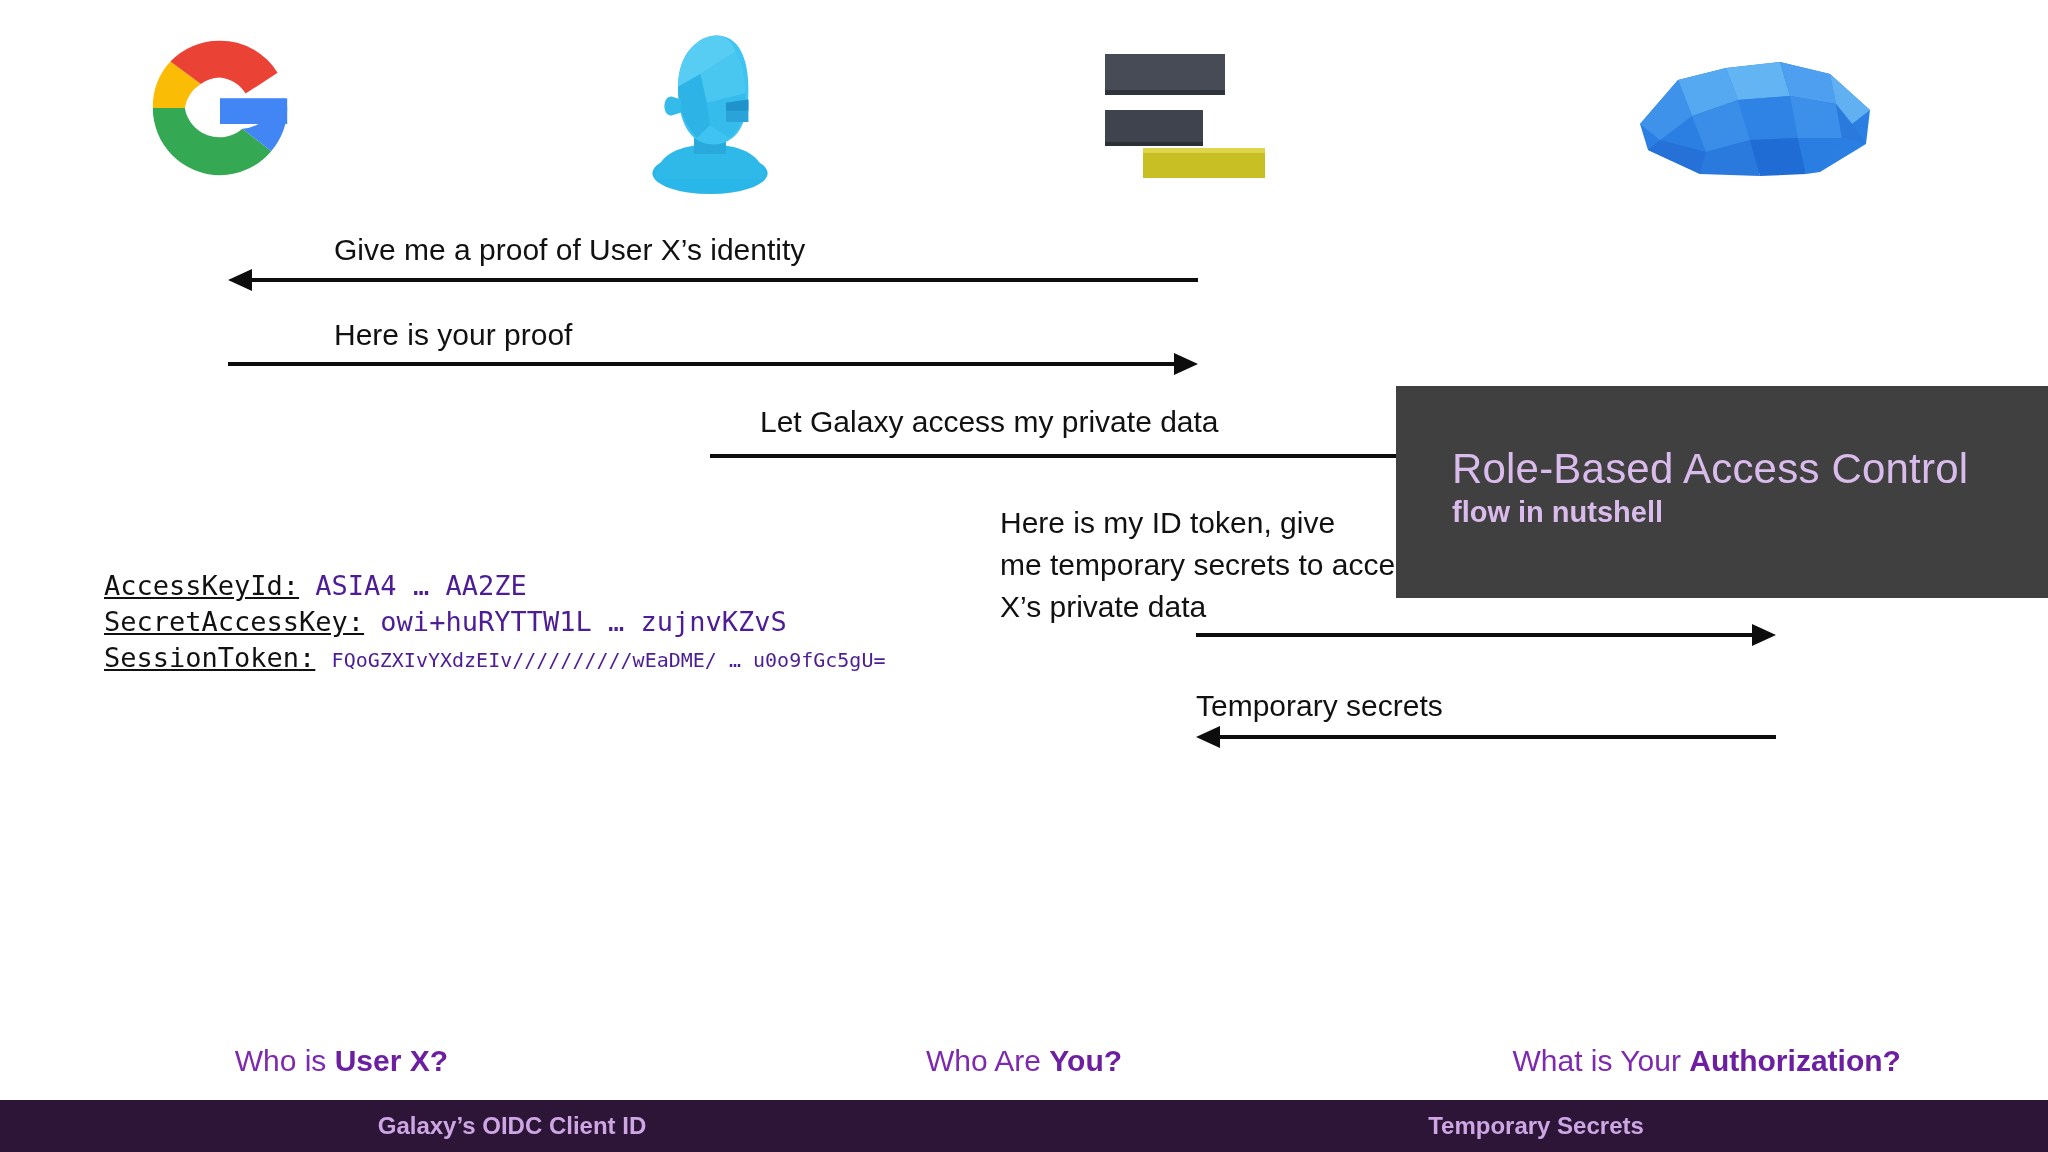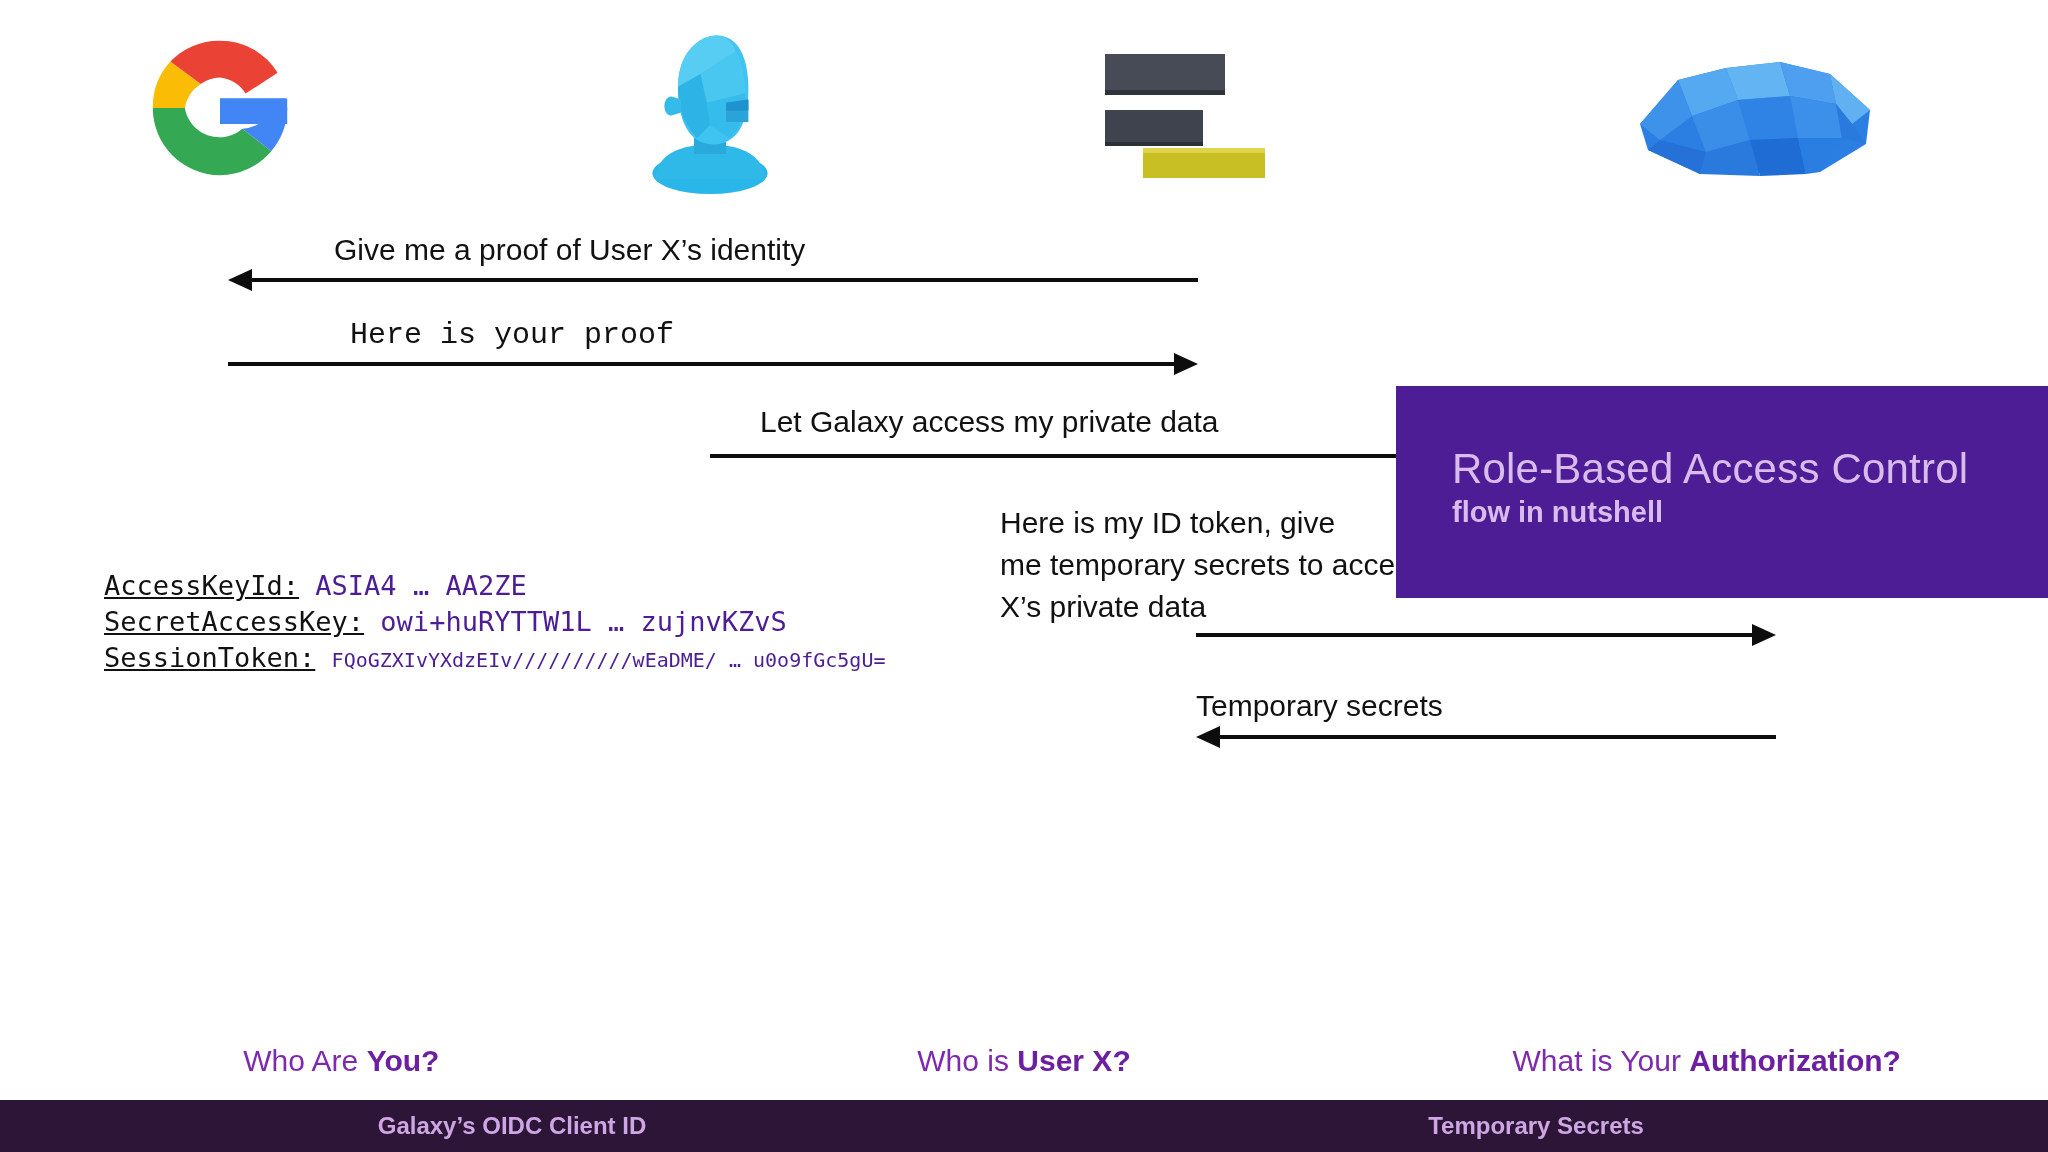--- a/index.html
+++ b/index.html
@@ -70,21 +70,21 @@
   #credentials-block .cred-value { color: #4c1d95; margin-top: 16px; }
   #credentials-block .cred-value.small { font-size: 20px; }
 
   
   #callout-panel {
     position: absolute;
     left: 1396px;
     top: 386px;
     width: 652px;
     height: 212px;
-    background: #4c1d95;
+    background: #404040;
     box-sizing: border-box;
     padding: 60px 0 0 56px;
   }
   #callout-title {
     font-size: 42px;
     color: #d9bbec;
     line-height: 1.08;
     letter-spacing: .2px;
   }
   #callout-subtitle {
@@ -186,21 +186,21 @@
     <polygon points="120,112 168,110 176,146 130,148" fill="#1f6cd4"></polygon>
     <polygon points="168,110 212,110 190,144 176,146" fill="#2b7ee1"></polygon>
   </svg>
 
   <div class="arrow-label center" style="left:334px; top:232px; width:800px;">Give me a proof of User X’s identity</div>
   <svg class="arrow-svg" style="left:228px; top:268px;" width="970" height="24" viewBox="0 0 970 24">
     <line class="arrow-line" x1="18" y1="12" x2="970" y2="12"></line>
     <polygon class="arrow-head" points="0,12 24,1 24,23"></polygon>
   </svg>
 
-  <div class="arrow-label center" style="left:350px; top:317px; width:800px;font-family:Liberation Mono, monospace;">Here is your proof</div>
+  <div class="arrow-label center" style="left:334px; top:317px; width:800px;">Here is your proof</div>
   <svg class="arrow-svg" style="left:228px; top:352px;" width="970" height="24" viewBox="0 0 970 24">
     <line class="arrow-line" x1="0" y1="12" x2="952" y2="12"></line>
     <polygon class="arrow-head" points="970,12 946,1 946,23"></polygon>
   </svg>
 
   <div class="arrow-label center" style="left:760px; top:404px; width:720px;">Let Galaxy access my private data</div>
   <svg class="arrow-svg" style="left:710px; top:444px;" width="1100" height="24" viewBox="0 0 1100 24">
     <line class="arrow-line" x1="0" y1="12" x2="1076" y2="12"></line>
     <polygon class="arrow-head" points="1100,12 1076,1 1076,23"></polygon>
   </svg>
@@ -233,22 +233,22 @@
       <span class="cred-value small">FQoGZXIvYXdzEIv//////////wEaDME/ … u0o9fGc5gU=</span>
     </span>
   </div>
 
   <div id="callout-panel">
     <div id="callout-title">Role-Based Access Control</div>
     <div id="callout-subtitle">flow in nutshell</div>
   </div>
 
   <div id="legend-questions">
+    <div class="legend-q"><span>Who is </span><b>User X?</b></div>
     <div class="legend-q"><span>Who Are </span><b>You?</b></div>
-    <div class="legend-q"><span>Who is </span><b>User X?</b></div>
     <div class="legend-q"><span>What is Your </span><b>Authorization?</b></div>
   </div>
 
   <div id="legend-bar">
     <div class="legend-item">Galaxy’s OIDC Client ID</div>
     <div class="legend-item">Temporary Secrets</div>
   </div>
 
 </div>
 

